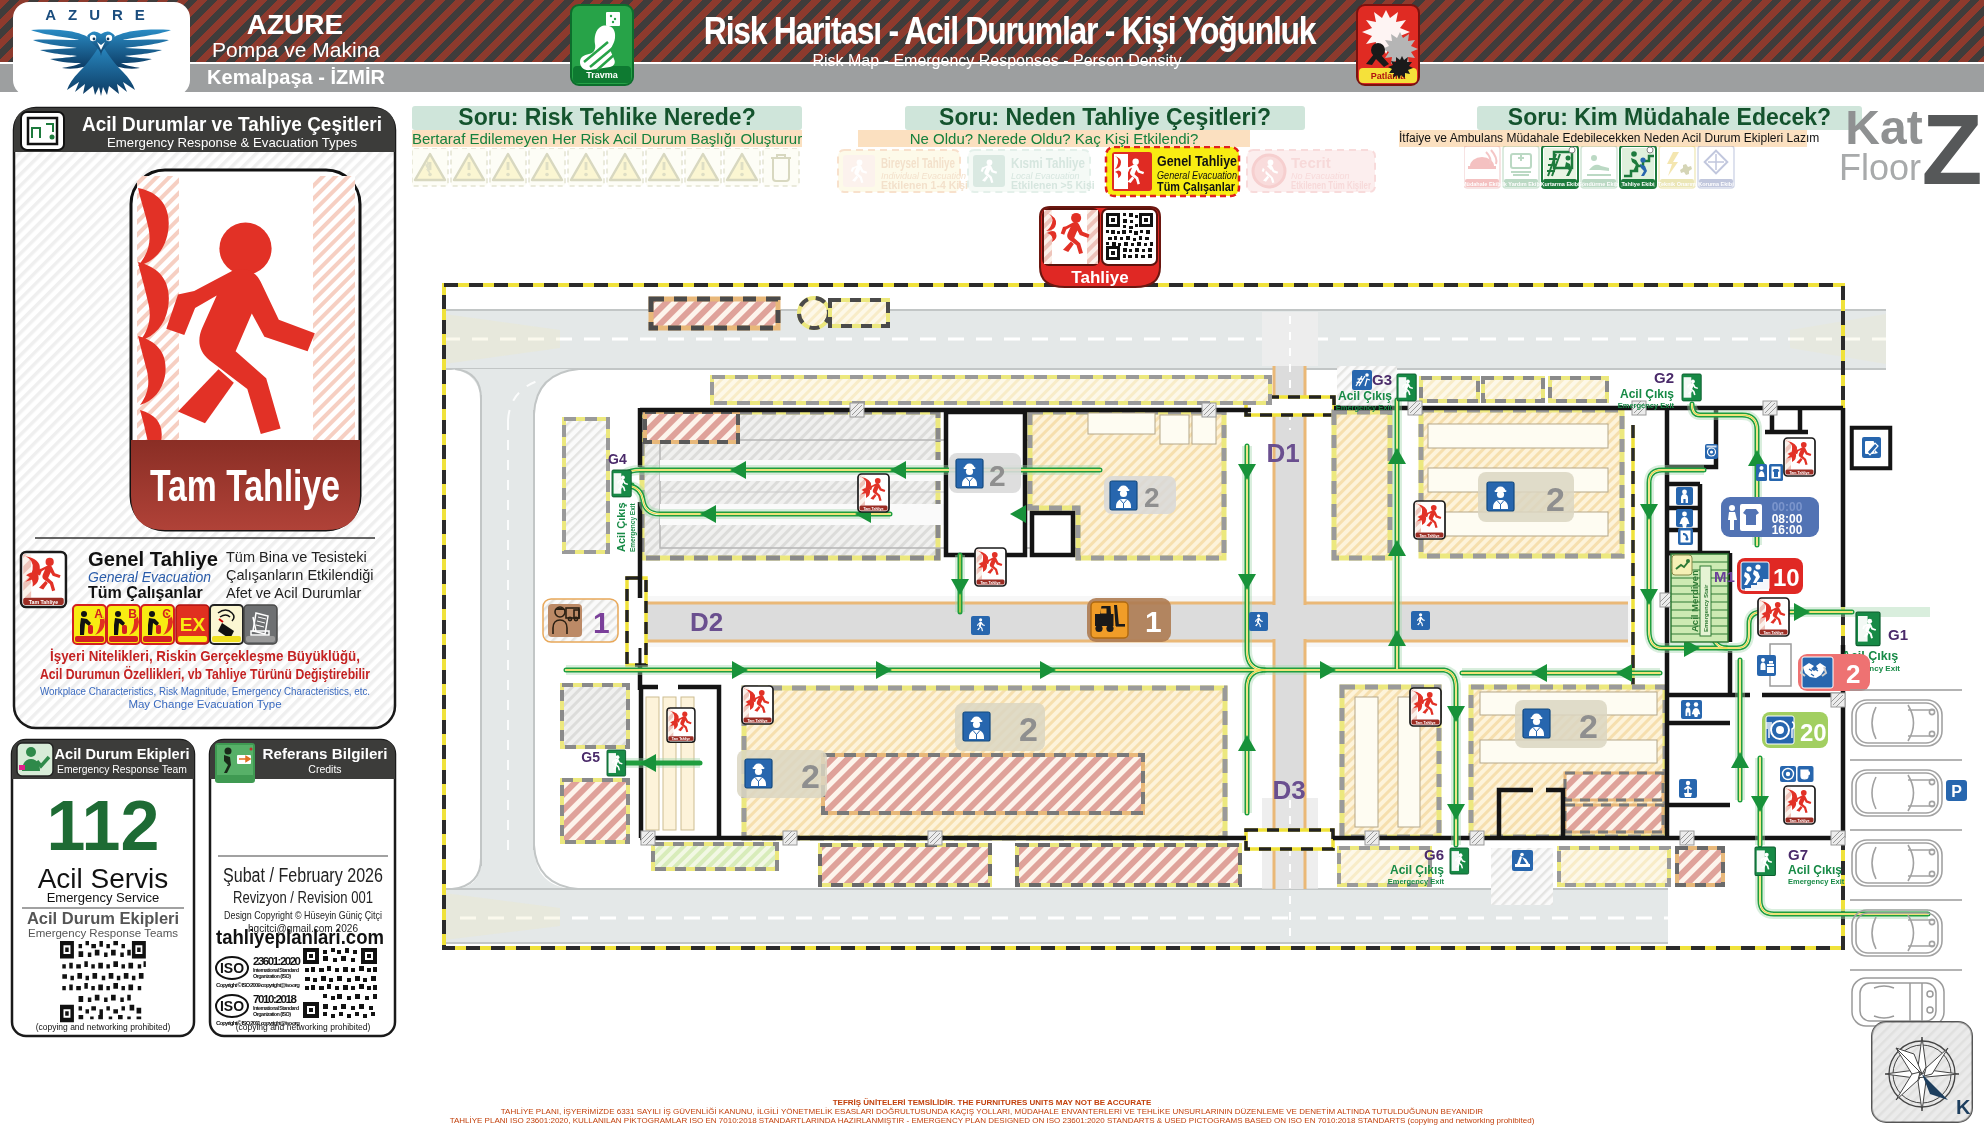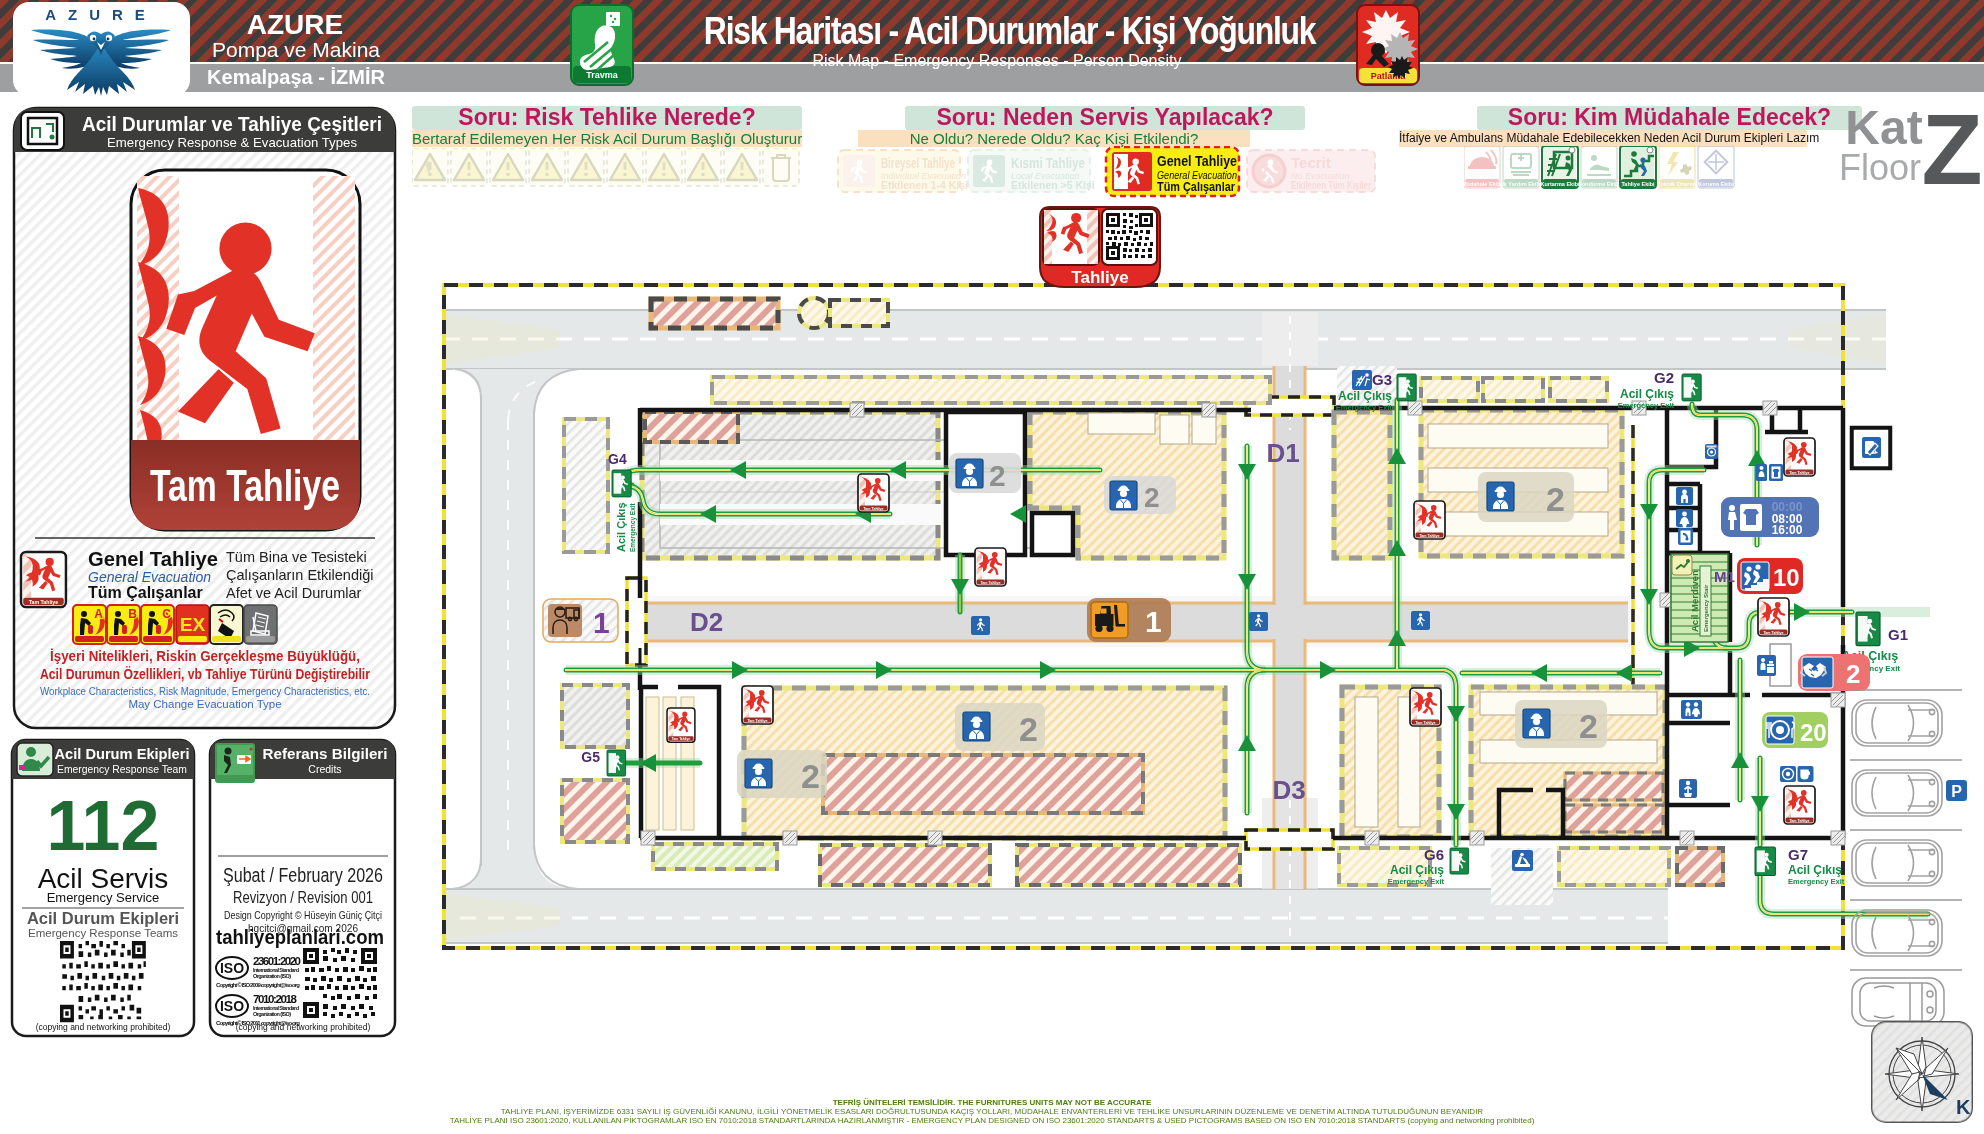--- a/index.html
+++ b/index.html
@@ -11,21 +11,21 @@
 #logobox{position:absolute;left:13px;top:2px;width:177px;height:94px;background:#fff;border-radius:16px;z-index:5}
 .htxt{position:absolute;color:#fff;text-align:center;z-index:3}
 #title{left:648px;top:10px;width:698px;font-size:38px;font-weight:bold;letter-spacing:-1.5px;white-space:nowrap;transform:scaleX(0.84);transform-origin:50% 0}
 #subtitle{left:648px;top:52px;width:698px;font-size:16px}
 #azure1{left:200px;top:9px;width:190px;font-size:28px;font-weight:bold}
 #azure2{left:196px;top:38px;width:200px;font-size:21px;font-weight:normal}
 #azure3{left:196px;top:66px;width:200px;font-size:20px;font-weight:bold}
 
 #kat{position:absolute;left:1834px;top:98px;width:150px;height:100px;z-index:4}
 
-.qteal{position:absolute;height:24px;background:#cfe5da;border-radius:3px;text-align:center;color:#be185d;font-weight:bold;font-size:23px;line-height:22px}
+.qteal{position:absolute;height:24px;background:#cfe5da;border-radius:3px;text-align:center;color:#14532d;font-weight:bold;font-size:23px;line-height:22px}
 .qorange{position:absolute;height:17px;background:#fbe0c0;text-align:center;font-size:15px;line-height:17px}
 .faded{color:#15803d}
 </style></head>
 <body>
 <div id="page">
 <div id="hstripe"></div>
     <div id="hgray"></div>
 <div class="htxt" id="title">Risk Haritası - Acil Durumlar - Kişi Yoğunluk</div>
 <div class="htxt" id="subtitle">Risk Map - Emergency Responses - Person Density</div>
 <div class="htxt" id="azure1">AZURE</div>
@@ -83,21 +83,21 @@
 </svg>
 
 <svg id="kat" width="150" height="100" viewBox="0 0 150 100">
  <text x="50" y="46" font-size="48" font-weight="bold" fill="#8f9192" text-anchor="middle">Kat</text>
  <text x="46" y="82" font-size="36" fill="#a8aaab" text-anchor="middle">Floor</text>
  <text x="118" y="86" font-size="100" font-weight="bold" fill="#565859" text-anchor="middle">Z</text>
 </svg>
 
 <div class="qteal" style="left:412px;top:106px;width:390px">Soru: Risk Tehlike Nerede?</div>
 <div class="qorange faded" style="left:412px;top:130px;width:390px;white-space:nowrap">Bertaraf Edilemeyen Her Risk Acil Durum Başlığı Oluşturur</div>
-<div class="qteal" style="left:905px;top:106px;width:400px">Soru: Neden Servis Yapılacak?</div>
+<div class="qteal" style="left:905px;top:106px;width:400px">Soru: Neden Tahliye Çeşitleri?</div>
 <div class="qorange faded" style="left:858px;top:130px;width:392px;white-space:nowrap">Ne Oldu? Nerede Oldu? Kaç Kişi Etkilendi?</div>
 <div class="qteal" style="left:1477px;top:106px;width:385px">Soru: Kim Müdahale Edecek?</div>
 <div class="qorange" style="left:1399px;top:130px;width:408px;color:#111;font-size:12px;white-space:nowrap">İtfaiye ve Ambulans Müdahale Edebilecekken Neden Acil Durum Ekipleri Lazım</div>
 
 <svg class="abs" style="left:412px;top:148px;z-index:3" width="392" height="42" viewBox="0 0 392 42">
 <g id="wtri">
         <rect x="0" y="0" width="36" height="38" rx="2" fill="#fdfdf6" stroke="#e4e4d2" stroke-width="1.5" stroke-dasharray="5 4"></rect>
         <path d="M18,6 L33,32 L3,32 Z" fill="#fbf6d2" stroke="#d8d8c0" stroke-width="2.5" stroke-linejoin="round"></path>
         <rect x="16.6" y="14" width="2.8" height="8" fill="#dedec4"></rect>
         <circle cx="18" cy="26.5" r="1.8" fill="#dedec4"></circle>
@@ -1204,17 +1204,17 @@
           <path d="M76,26 l-22,20 -2,8 8,-2 Z"></path>
           <path d="M24,78 l22,-20 2,-8 -8,2 Z"></path>
 </g>
 <path d="M50,52 l26,26 -18,-6 Z" fill="#1d3e5e"></path>
         <path d="M50,52 l-26,-26 18,6 Z" fill="#fff" stroke="#444" stroke-width="1"></path>
 <text x="84" y="92" font-size="20" font-weight="bold" fill="#1d3e5e">K</text>
 </g>
 <g id="mapmore"></g>
 </svg>
 
-<div class="abs" style="left:392px;top:1098px;width:1200px;text-align:center;z-index:5;color:#4d7c0f">
+<div class="abs" style="left:392px;top:1098px;width:1200px;text-align:center;z-index:5;color:#c2410c">
 <div style="font-size:8px;font-weight:bold">TEFRİŞ ÜNİTELERİ TEMSİLİDİR. THE FURNITURES UNITS MAY NOT BE ACCURATE</div>
 <div style="font-size:8px;font-weight:normal">TAHLİYE PLANI, İŞYERİMİZDE 6331 SAYILI İŞ GÜVENLİĞİ KANUNU, İLGİLİ YÖNETMELİK ESASLARI DOĞRULTUSUNDA KAÇIŞ YOLLARI, MÜDAHALE ENVANTERLERİ VE TEHLİKE UNSURLARININ DÜZENLEME VE DENETİM ALTINDA TUTULDUĞUNUN BEYANIDIR</div>
 <div style="font-size:8px;font-weight:normal">TAHLİYE PLANI ISO 23601:2020, KULLANILAN PİKTOGRAMLAR ISO EN 7010:2018 STANDARTLARINDA HAZIRLANMIŞTIR - EMERGENCY PLAN DESIGNED ON ISO 23601:2020 STANDARTS &amp; USED PICTOGRAMS BASED ON ISO EN 7010:2018 STANDARTS (copying and networking prohibited)</div>
 </div>
 </div>
 </body></html>

